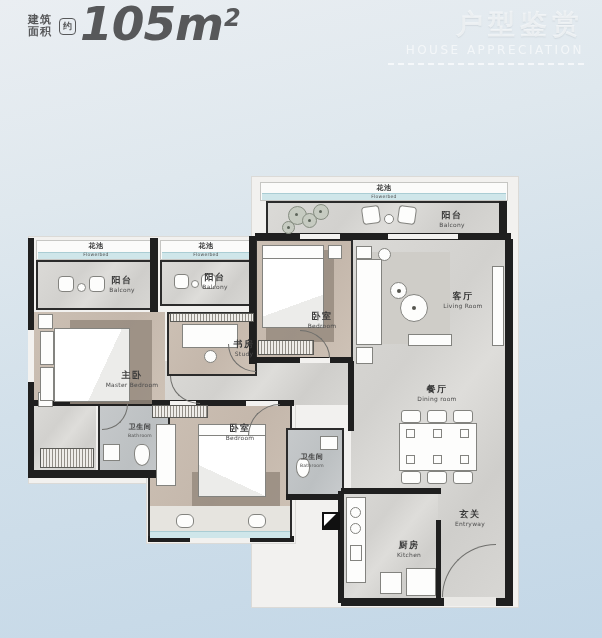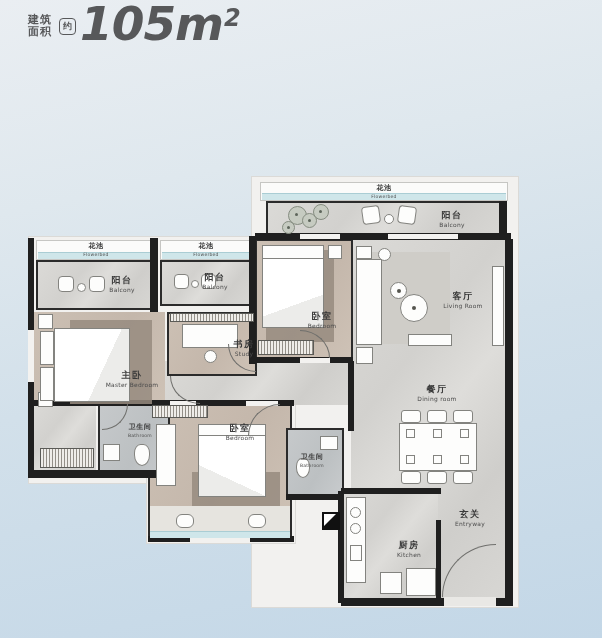--- a/index.html
+++ b/index.html
@@ -59,20 +59,25 @@
   <div class="hdr-area">
     <div>建筑</div>
     <div>面积</div>
   </div>
   <div class="hdr-approx">
     <span>约</span>
   </div>
   <div class="hdr-big">
     <span>105m</span><span class="sup">2</span>
   </div>
+  <div class="wm">
+    <div class="t">户型鉴赏</div>
+    <div class="s">HOUSE APPRECIATION</div>
+    <div class="dash"></div>
+  </div>
 
   <div class="panel" style="left:251px;top:176px;width:266px;height:430px"></div>
   <div class="panel" style="left:28px;top:236px;width:230px;height:246px"></div>
   <div class="panel" style="left:146px;top:396px;width:148px;height:146px"></div>
 
   <div class="room fb" style="left:260px;top:182px;width:248px;height:19px">
       <div class="strip"></div>
     </div>
   <div class="room fb" style="left:36px;top:240px;width:120px;height:20px">
       <div class="strip"></div>

